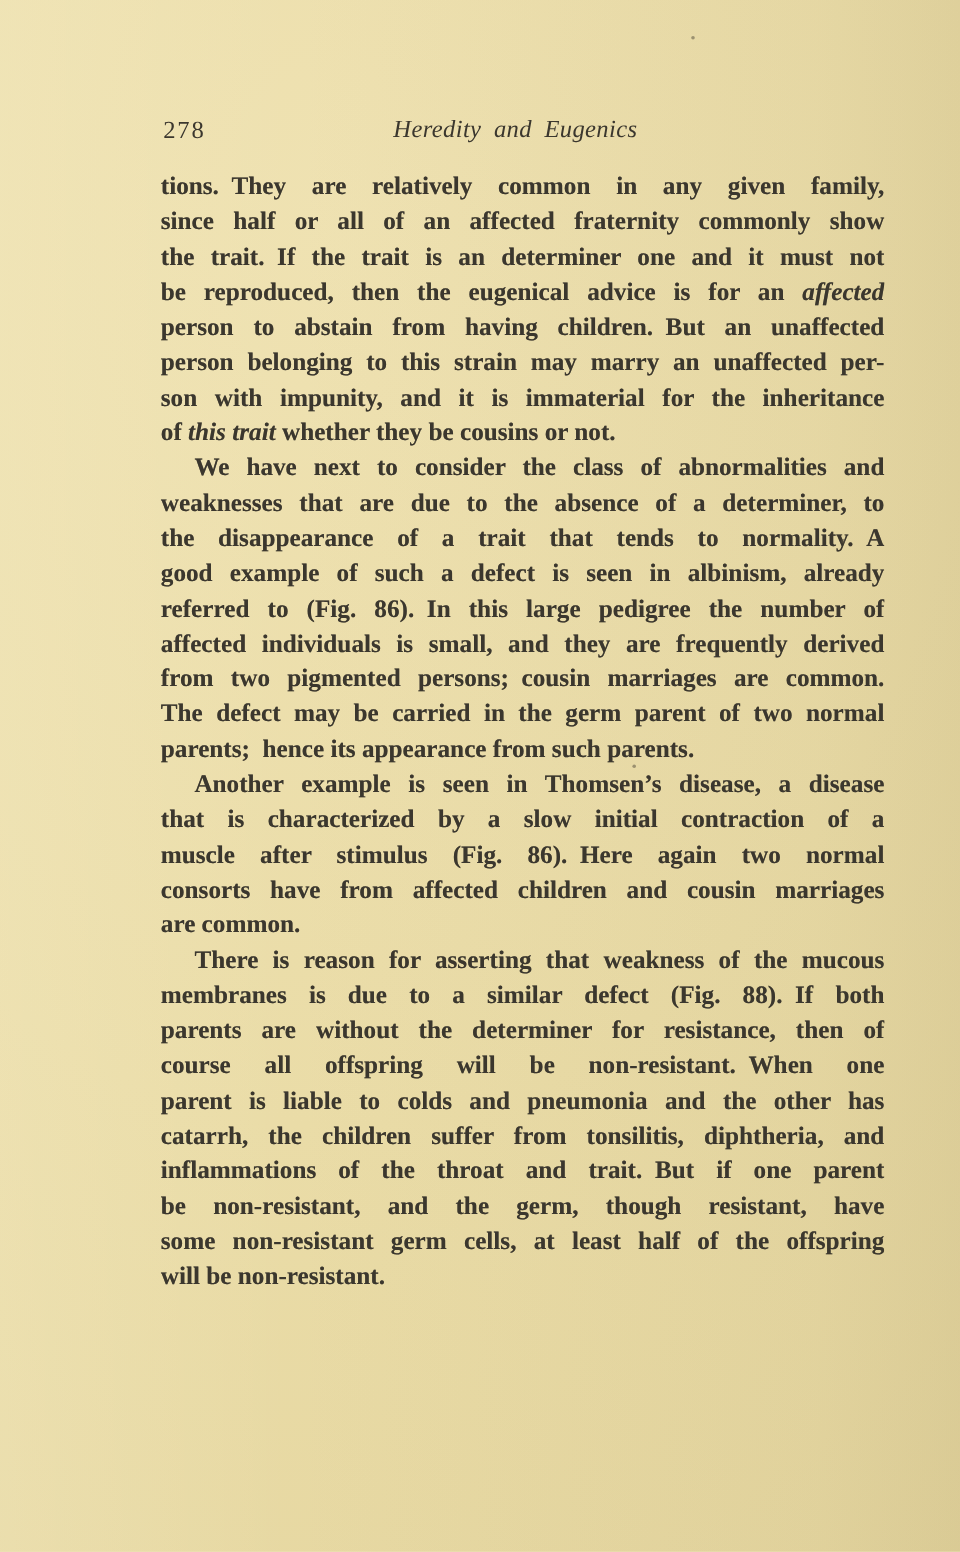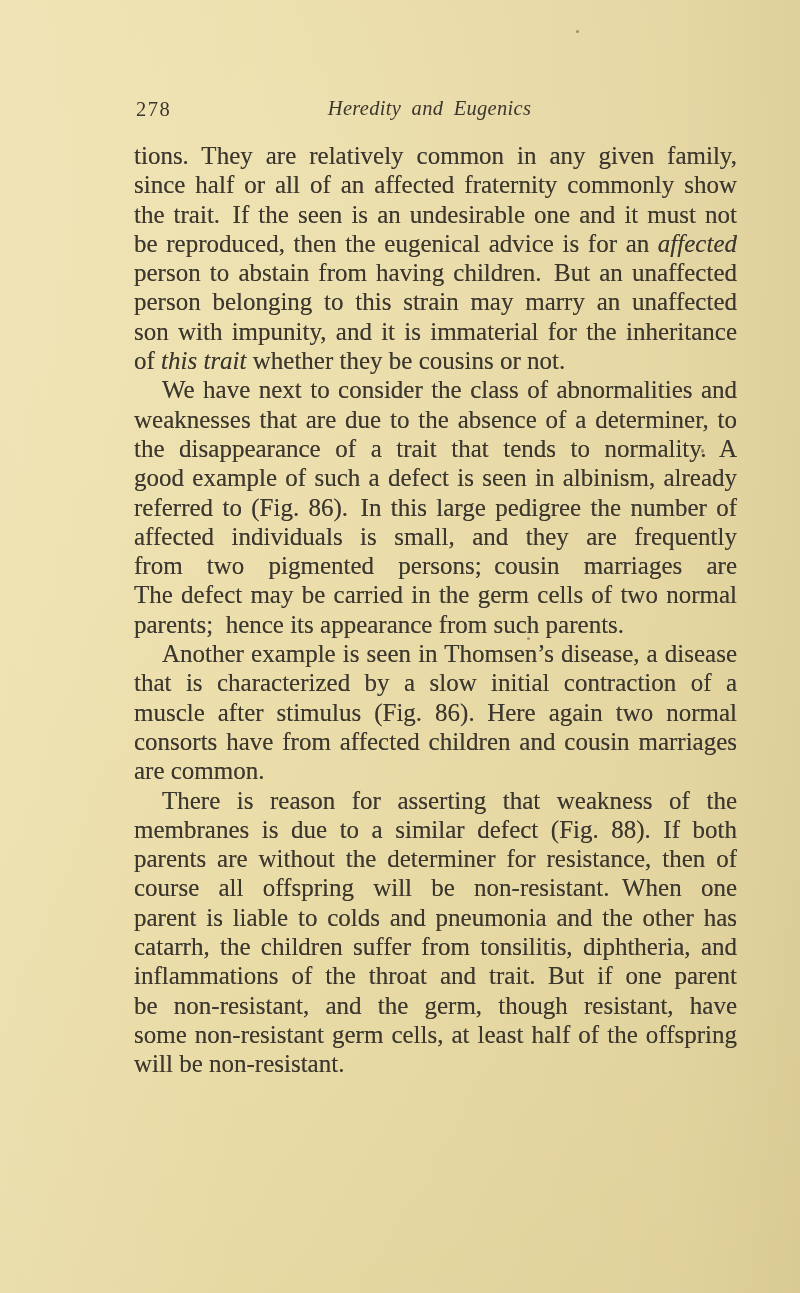--- a/index.html
+++ b/index.html
@@ -36,23 +36,24 @@
     position: absolute;
     left: 0; right: 12px;
     top: 0;
     text-align: center;
     font-style: italic;
     word-spacing: 5px;
     letter-spacing: 0.3px;
   }
   .page-body {
     margin-top: 14px;
-    font-size: 25px;
+    font-size: 21px;
     line-height: 29.3px;
     text-shadow: 0 0 0.5px rgba(59,55,46,0.55);
+    font-weight: bold;
   }
   .paragraph { margin: 0; }
   .line {
     height: 29.3px;
     overflow: hidden;
     text-align: justify;
     text-align-last: justify;
   }
   .line.first { text-indent: 28px; }
   .line.last  { text-align-last: left; }
@@ -68,36 +69,36 @@
 <div class="sheet">
   <div class="textblock">
     <div class="page-header">
       <span class="page-number">278</span>
       <span class="running-title">Heredity and Eugenics</span>
     </div>
     <div class="page-body">
         <div class="paragraph">
           <div class="line"><span>tions. They are relatively common in any given family,</span></div>
           <div class="line"><span>since half or all of an affected fraternity commonly show</span></div>
-          <div class="line"><span>the trait. If the seen is an undesirable one and it must not</span></div>
+          <div class="line"><span>the trait. If the trait is an determiner one and it must not</span></div>
           <div class="line"><span>be reproduced, then the eugenical advice is for an </span><i>affected</i></div>
           <div class="line"><span>person to abstain from having children. But an unaffected</span></div>
           <div class="line"><span>person belonging to this strain may marry an unaffected per-</span></div>
           <div class="line"><span>son with impunity, and it is immaterial for the inheritance</span></div>
           <div class="line last"><span>of </span><i>this trait</i><span> whether they be cousins or not.</span></div>
         </div>
         <div class="paragraph">
           <div class="line first"><span>We have next to consider the class of abnormalities and</span></div>
           <div class="line"><span>weaknesses that are due to the absence of a determiner, to</span></div>
           <div class="line"><span>the disappearance of a trait that tends to normality. A</span></div>
           <div class="line"><span>good example of such a defect is seen in albinism, already</span></div>
           <div class="line"><span>referred to (Fig. 86). In this large pedigree the number of</span></div>
           <div class="line"><span>affected individuals is small, and they are frequently derived</span></div>
           <div class="line"><span>from two pigmented persons; cousin marriages are common.</span></div>
-          <div class="line"><span>The defect may be carried in the germ cells of two normal</span></div>
+          <div class="line"><span>The defect may be carried in the germ parent of two normal</span></div>
           <div class="line last"><span>parents; hence its appearance from such parents.</span></div>
         </div>
         <div class="paragraph">
           <div class="line first"><span>Another example is seen in Thomsen’s disease, a disease</span></div>
           <div class="line"><span>that is characterized by a slow initial contraction of a</span></div>
           <div class="line"><span>muscle after stimulus (Fig. 86). Here again two normal</span></div>
           <div class="line"><span>consorts have from affected children and cousin marriages</span></div>
           <div class="line last"><span>are common.</span></div>
         </div>
         <div class="paragraph">

